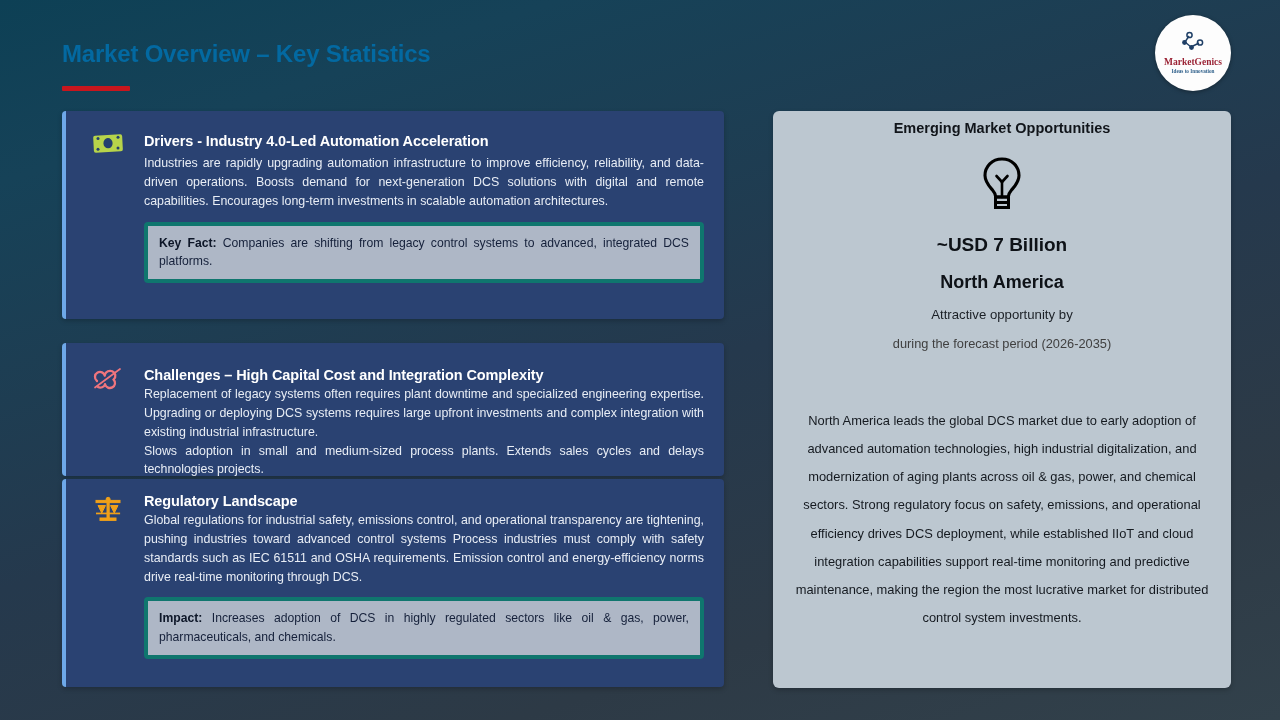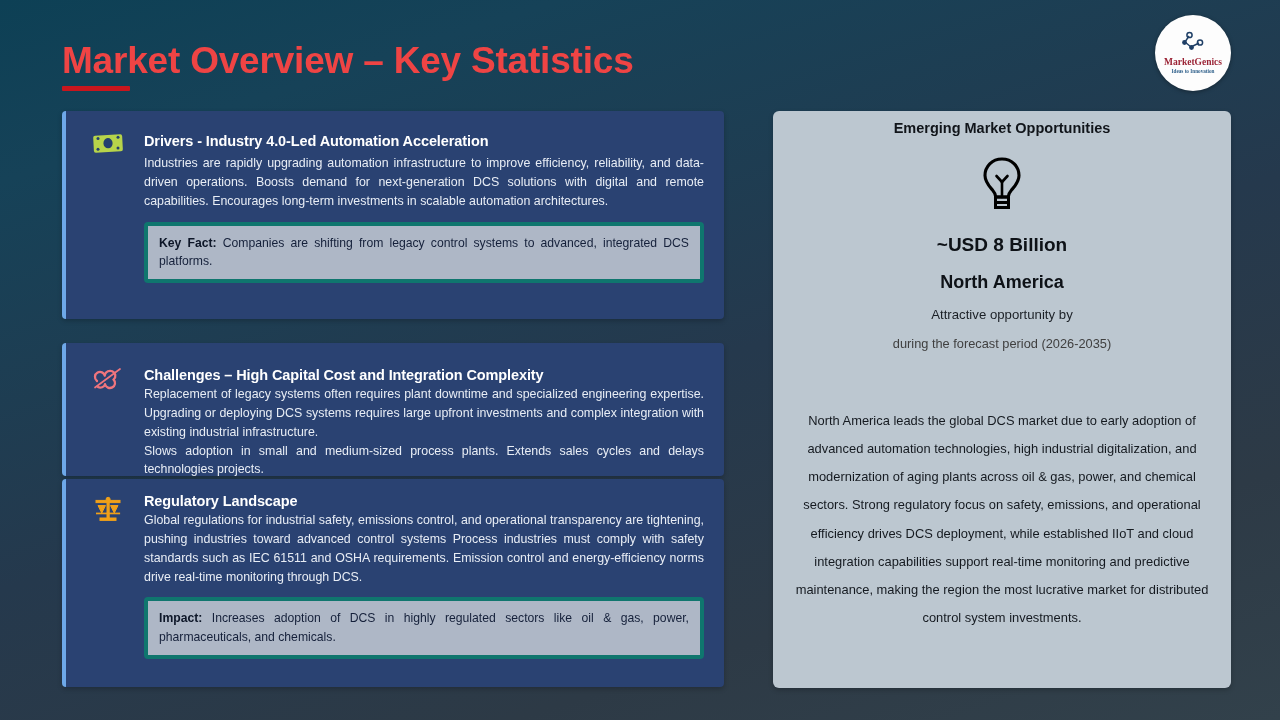--- a/index.html
+++ b/index.html
@@ -6,21 +6,21 @@
   html, body { width:1280px; height:720px; overflow:hidden; }
   body {
     font-family:"Liberation Sans", sans-serif;
     background:linear-gradient(162deg,#0d4055 0%,#164258 16%,#25394d 52%,#2d3a46 78%,#32414b 100%);
     position:relative;
   }
 
   
   #slide-title {
     position:absolute; left:62px; top:40px;
-    font-size:37px; font-weight:bold; color:#ef4444;
+    font-size:24px; font-weight:bold; color:#0369a1;
     letter-spacing:-0.2px; white-space:nowrap;
   }
   #title-accent {
     position:absolute; left:62px; top:86px;
     width:68px; height:5px; background:#c8161d; border-radius:1px;
   }
 
   
   #logo {
     position:absolute; left:1155px; top:15px;
@@ -199,18 +199,18 @@
   <div id="bulb-icon-wrap">
     <svg width="46" height="56" viewBox="0 0 46 56">
       <path d="M23 3 C13 3 6 10.5 6 19.5 C6 26 10 30 13.5 34 C15.5 36.3 16.5 38.5 16.8 41 L29.2 41 C29.5 38.5 30.5 36.3 32.5 34 C36 30 40 26 40 19.5 C40 10.5 33 3 23 3 Z" fill="none" stroke="#000000" stroke-width="3.1" stroke-linejoin="round"></path>
       <path d="M23 41 L23 26" fill="none" stroke="#000000" stroke-width="2.6" stroke-linecap="round"></path>
       <path d="M23 26 L17.5 20" fill="none" stroke="#000000" stroke-width="2.6" stroke-linecap="round"></path>
       <path d="M23 26 L28.5 20" fill="none" stroke="#000000" stroke-width="2.6" stroke-linecap="round"></path>
       <rect x="16.5" y="41" width="13" height="5.5" fill="none" stroke="#000000" stroke-width="3"></rect>
       <rect x="16.5" y="46.5" width="13" height="5" fill="none" stroke="#000000" stroke-width="3"></rect>
     </svg>
   </div>
-  <div id="panel-value">~USD 8 Billion</div>
+  <div id="panel-value">~USD 7 Billion</div>
   <div id="panel-region">North America</div>
   <div id="panel-value-sub">Attractive opportunity by</div>
   <div id="panel-period">during the forecast period (2026-2035)</div>
   <div id="panel-description">North America leads the global DCS market due to early adoption of advanced automation technologies, high industrial digitalization, and modernization of aging plants across oil &amp; gas, power, and chemical sectors. Strong regulatory focus on safety, emissions, and operational efficiency drives DCS deployment, while established IIoT and cloud integration capabilities support real-time monitoring and predictive maintenance, making the region the most lucrative market for distributed control system investments.</div>
 </div>
 
 </body></html>

